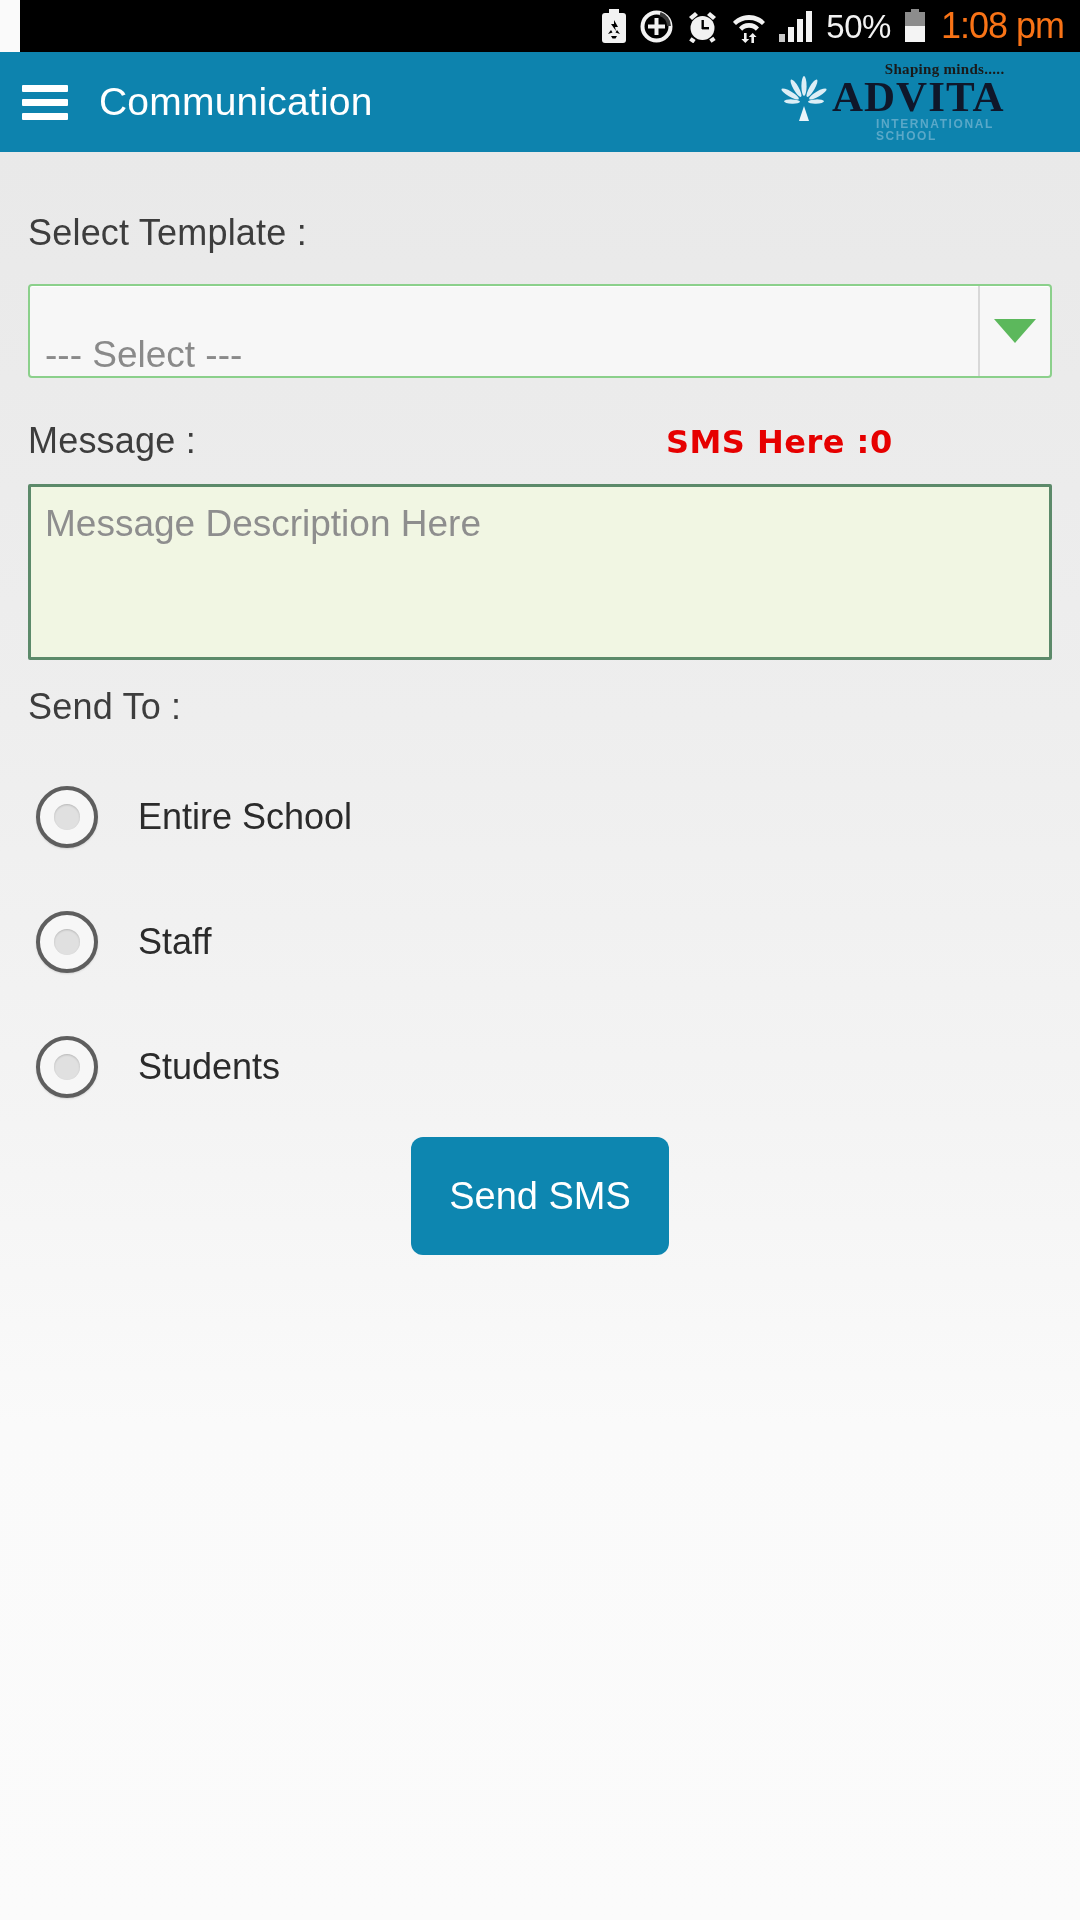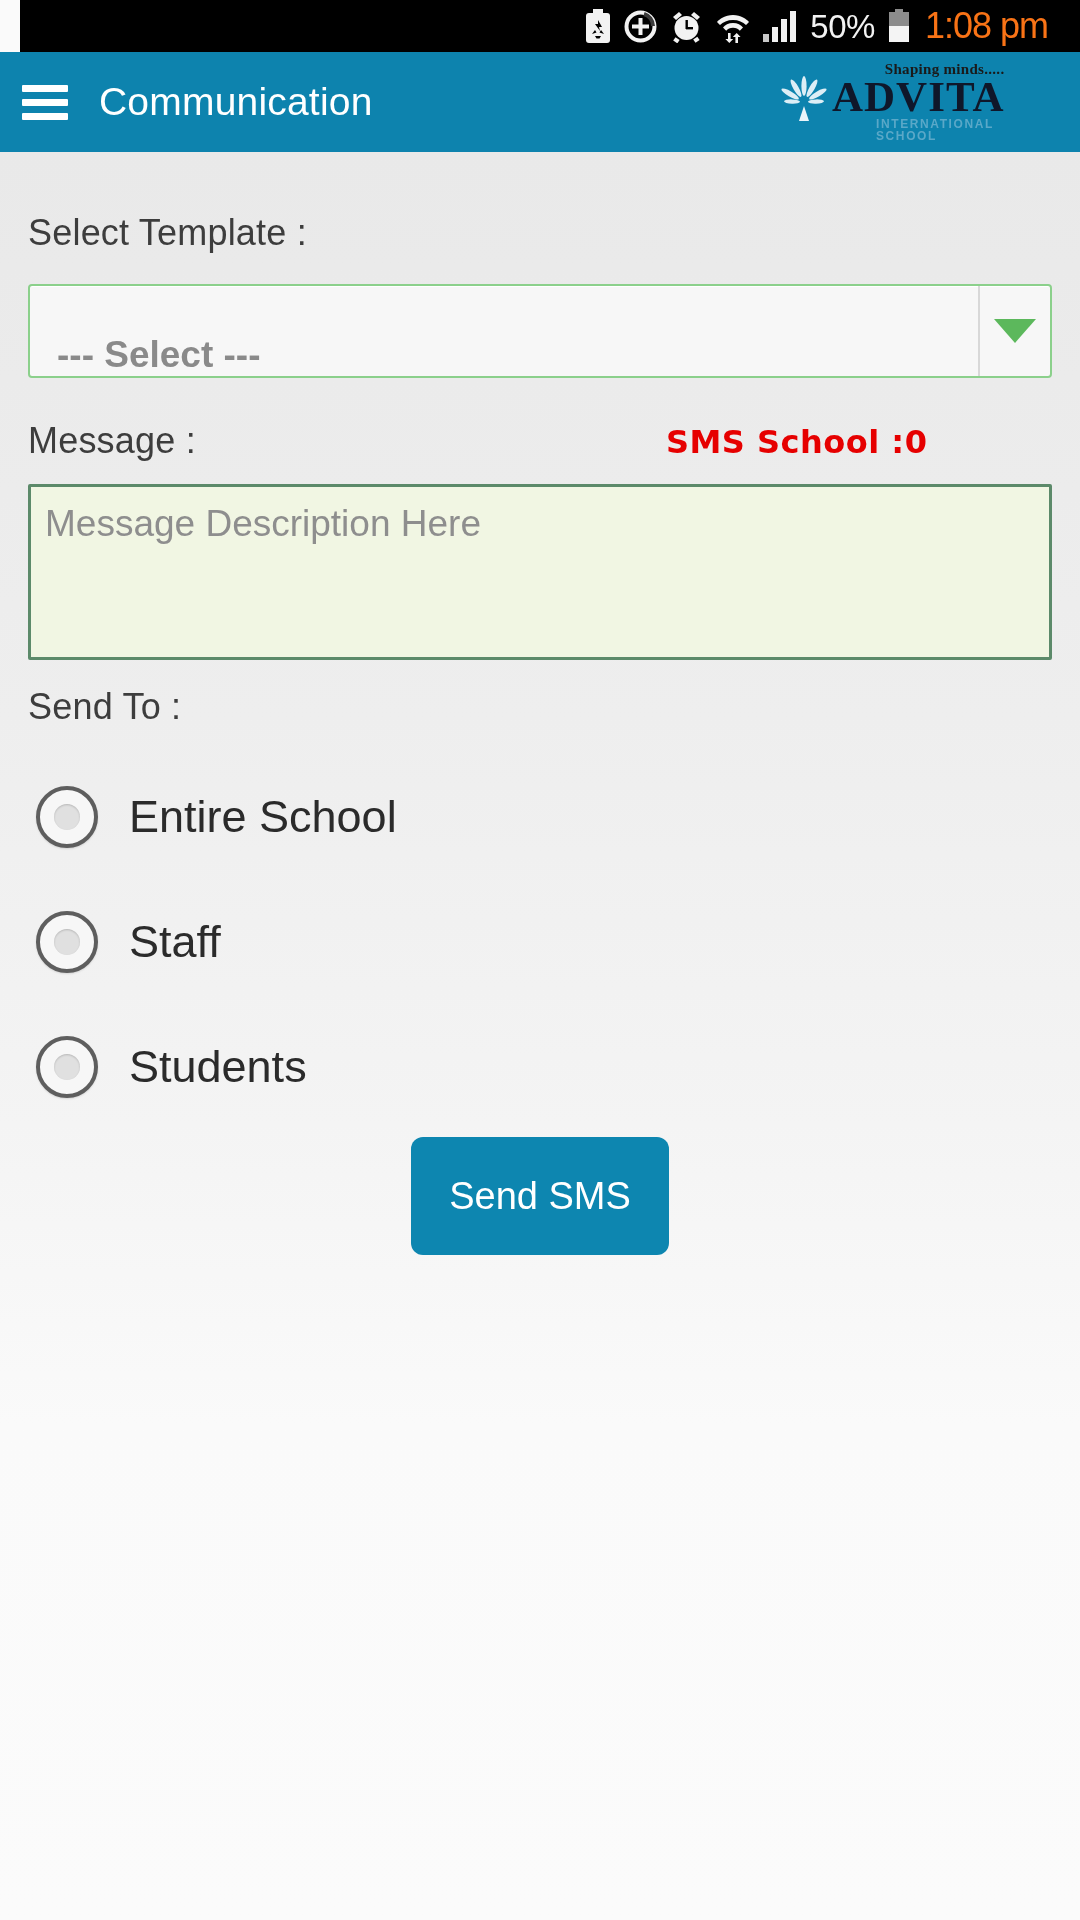--- a/index.html
+++ b/index.html
@@ -7,21 +7,21 @@
     width:1080px; height:1920px;
     font-family:"Liberation Sans", sans-serif;
     background:#fafafa;
     overflow:hidden;
   }
 
   
   .statusbar{
     height:52px; background:#000000;
     display:flex; align-items:center; justify-content:flex-end;
-    padding-right:32px; gap:13px;margin-left:20px;
+    padding-right:16px; gap:13px;margin-left:20px;
   }
   .sb-icon{ display:flex; align-items:center; justify-content:center; }
   .sb-text{
     color:#f2f2f2; font-size:33px; font-weight:400;
     letter-spacing:-0.5px; line-height:1;
   }
   .sb-time{
     color:#f97316; font-size:36px; font-weight:400;
     letter-spacing:-1px; line-height:1; margin-left:2px;
   }
@@ -85,22 +85,22 @@
   .label-template{ padding-top:60px; }
   .select-wrap{
     margin-top:30px; height:94px;
     border:2px solid #8bd08b; border-radius:4px;
     background:#f7f7f7;
     display:flex; align-items:stretch;
     box-shadow:inset 0 1px 0 #ffffff;
   }
   .select-value{
     flex:1; display:flex; align-items:center;
-    padding-left:27px;
-    font-size:37px; color:#8a8a8a; font-weight:700;margin-top:48px;
+    padding-left:15px;
+    font-size:37px; color:#8a8a8a; font-weight:400;margin-top:48px;
   }
   .select-arrow{
     width:72px; border-left:2px solid #d8d8d8;
     display:flex; align-items:center; justify-content:center;
   }
   .tri-down{
     width:0; height:0;
     border-left:21px solid transparent;
     border-right:21px solid transparent;
     border-top:24px solid #5cb85c;
@@ -139,21 +139,21 @@
     background:#f7f7f7;
     display:flex; align-items:center; justify-content:center;
     box-shadow:0 1px 2px rgba(0,0,0,.12);
   }
   .radio-dot{
     width:26px; height:26px; border-radius:50%;
     background:#e0e0e0;
     box-shadow:inset 0 1px 2px rgba(0,0,0,.18);
   }
   .radio-label{
-    margin-left:31px; font-size:45px; color:#2b2b2b;
+    margin-left:40px; font-size:36px; color:#2b2b2b;
   }
 
   
   .btn-row{
     margin-top:8px;
     display:flex; justify-content:center;
   }
   .send-btn{
     background:#0d86b0; color:#ffffff;
     font-size:38px; font-weight:400;
@@ -267,21 +267,21 @@
 
   <div class="select-wrap">
     <div class="select-value">--- Select ---</div>
     <div class="select-arrow">
       <div class="tri-down"></div>
     </div>
   </div>
 
   <div class="msg-head">
     <div class="field-label">Message :</div>
-    <div class="sms-count">SMS School :0</div>
+    <div class="sms-count">SMS Here :0</div>
   </div>
 
   <div class="textarea">Message Description Here</div>
 
   <div class="field-label label-sendto">Send To :</div>
 
   <div class="radio-list">
 
     <div class="radio-row">
       <div class="radio">

